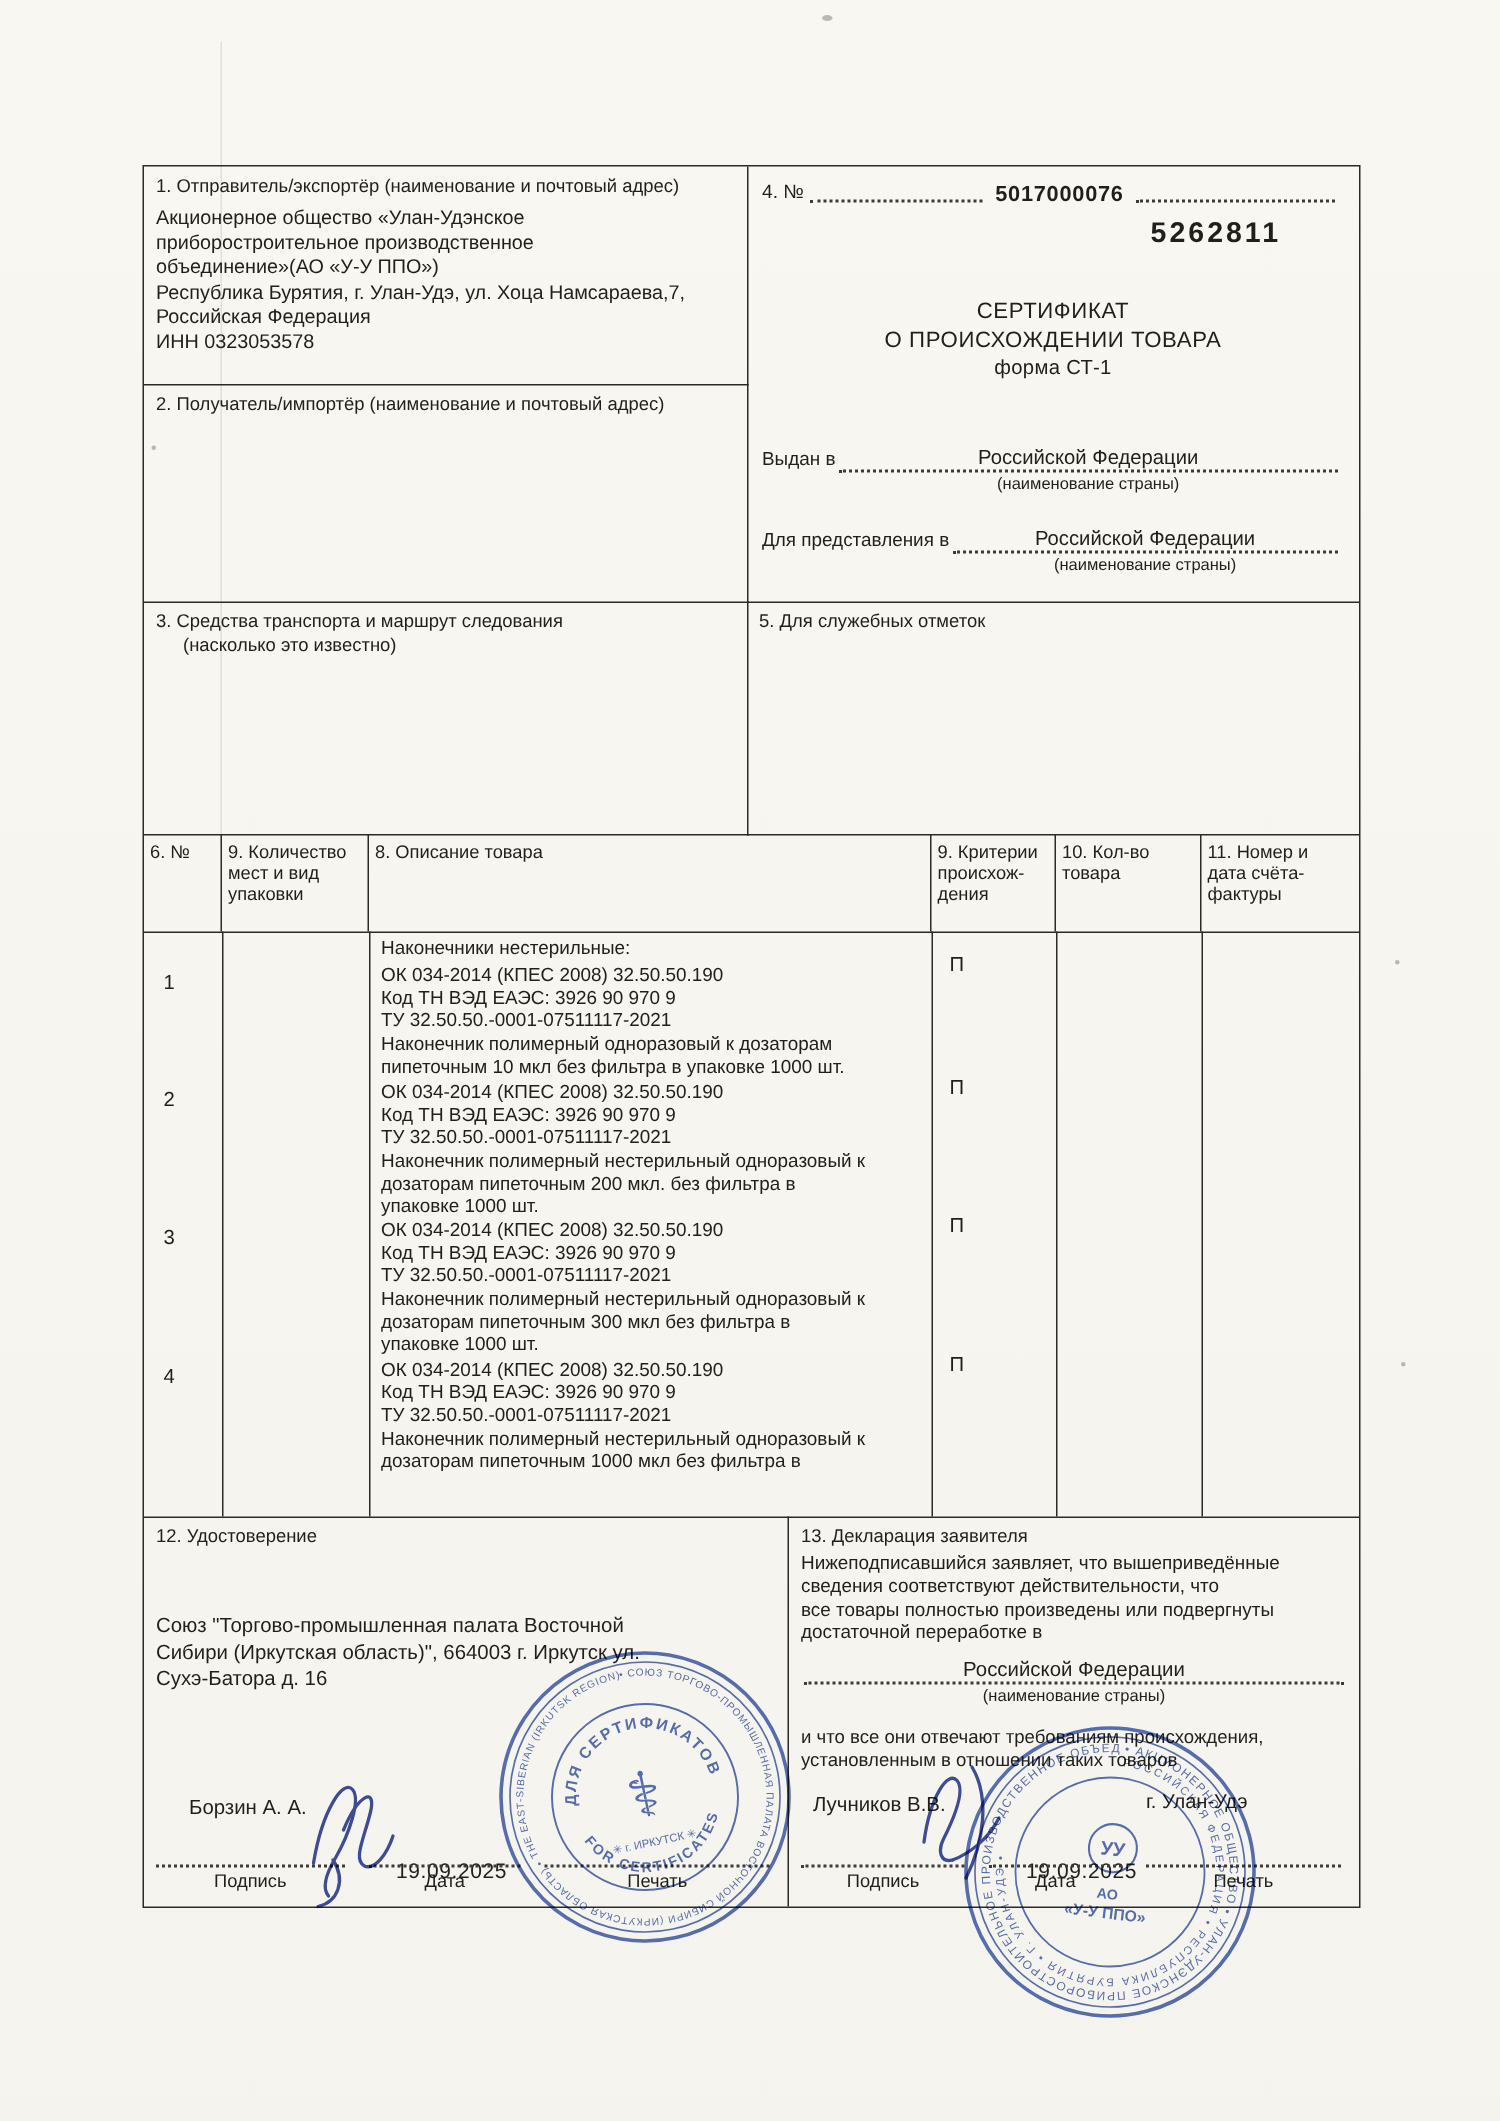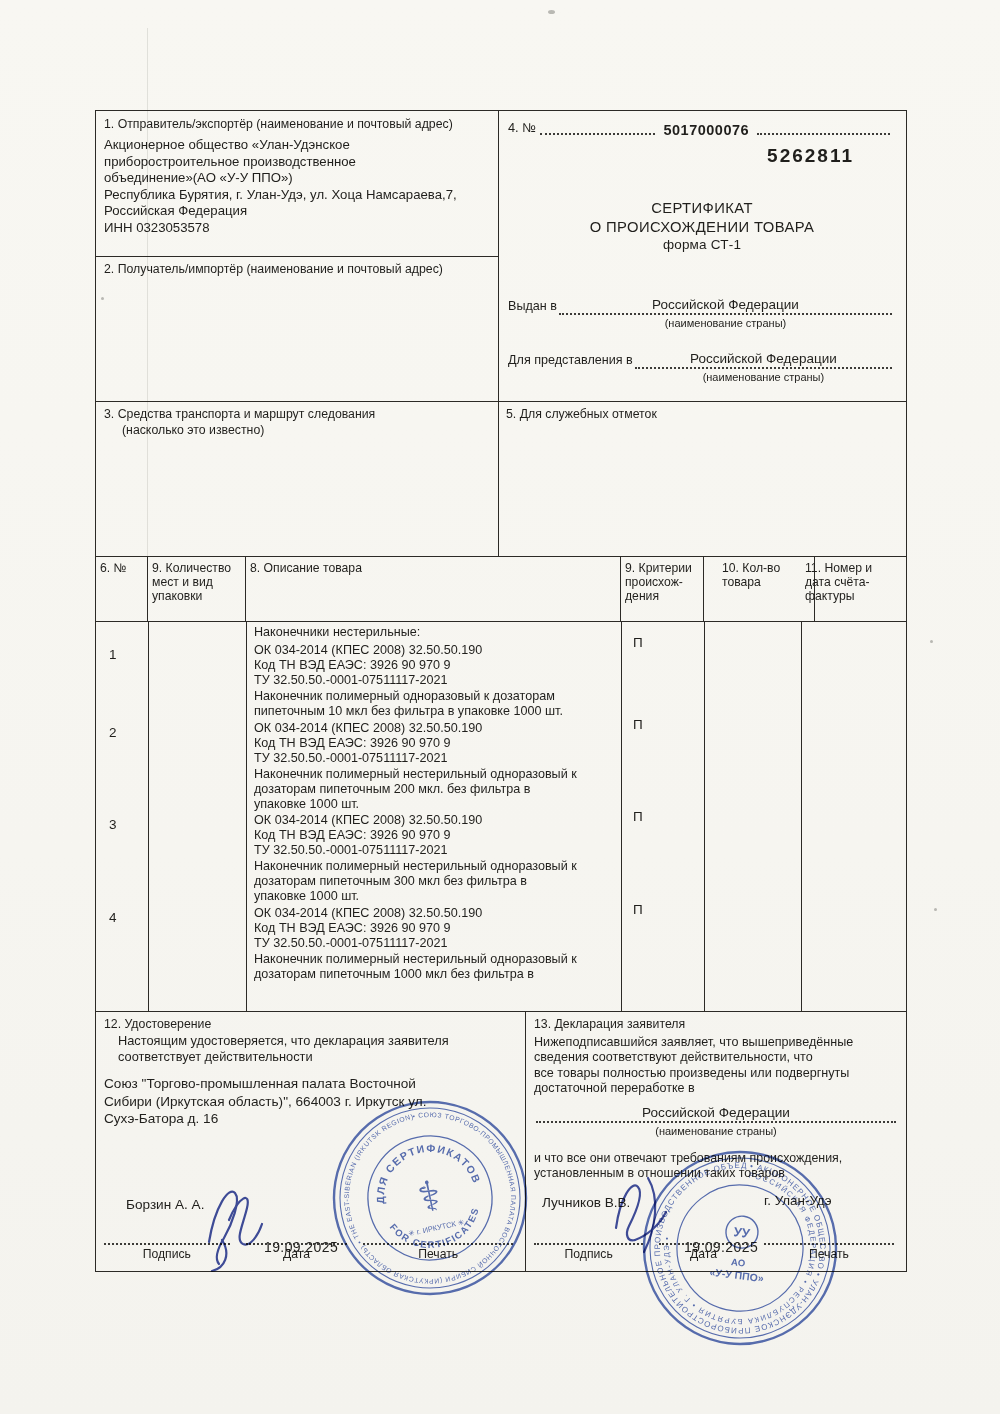--- a/index.html
+++ b/index.html
@@ -140,21 +140,21 @@
     </div>
 
     <div class="th" style="left:0;width:52px;">6. №</div>
     <div class="th" style="left:52px;width:98px;">9. Количество
 мест и вид
 упаковки</div>
     <div class="th" style="left:150px;width:375px;">8. Описание товара</div>
     <div class="th" style="left:525px;width:83px;">9. Критерии
 происхож-
 дения</div>
-    <div class="th" style="left:622px;width:97px;">10. Кол-во
+    <div class="th" style="left:608px;width:97px;">10. Кол-во
 товара</div>
     <div class="th last" style="left:705px;width:105px;">11. Номер и
 дата счёта-
 фактуры</div>
     <div class="thead-line"></div>
 
     <div class="bl" style="left:52px;"></div>
     <div class="bl" style="left:150px;"></div>
     <div class="bl" style="left:525px;"></div>
     <div class="bl" style="left:608px;"></div>
@@ -191,22 +191,20 @@
     <div class="rownum" style="top:706px;">3</div>
     <div class="rownum" style="top:799px;">4</div>
 
     <div class="crit" style="top:524px;">П</div>
     <div class="crit" style="top:606px;">П</div>
     <div class="crit" style="top:698px;">П</div>
     <div class="crit" style="top:791px;">П</div>
 
     <div class="box12">
       <div class="box-label lab">12. Удостоверение</div>
-      <div class="b12-text">Настоящим удостоверяется, что декларация заявителя
-соответствует действительности</div>
       <div class="b12-org">Союз "Торгово-промышленная палата Восточной
 Сибири (Иркутская область)", 664003 г. Иркутск ул.
 Сухэ-Батора д. 16</div>
       <div class="b12-name">Борзин А. А.</div>
       <div class="b12-date">19.09.2025</div>
       <div class="sigrow">
         <div class="sigseg s1">Подпись</div>
         <div class="sigseg s2">Дата</div>
         <div class="sigseg s3">Печать</div>
       </div>

